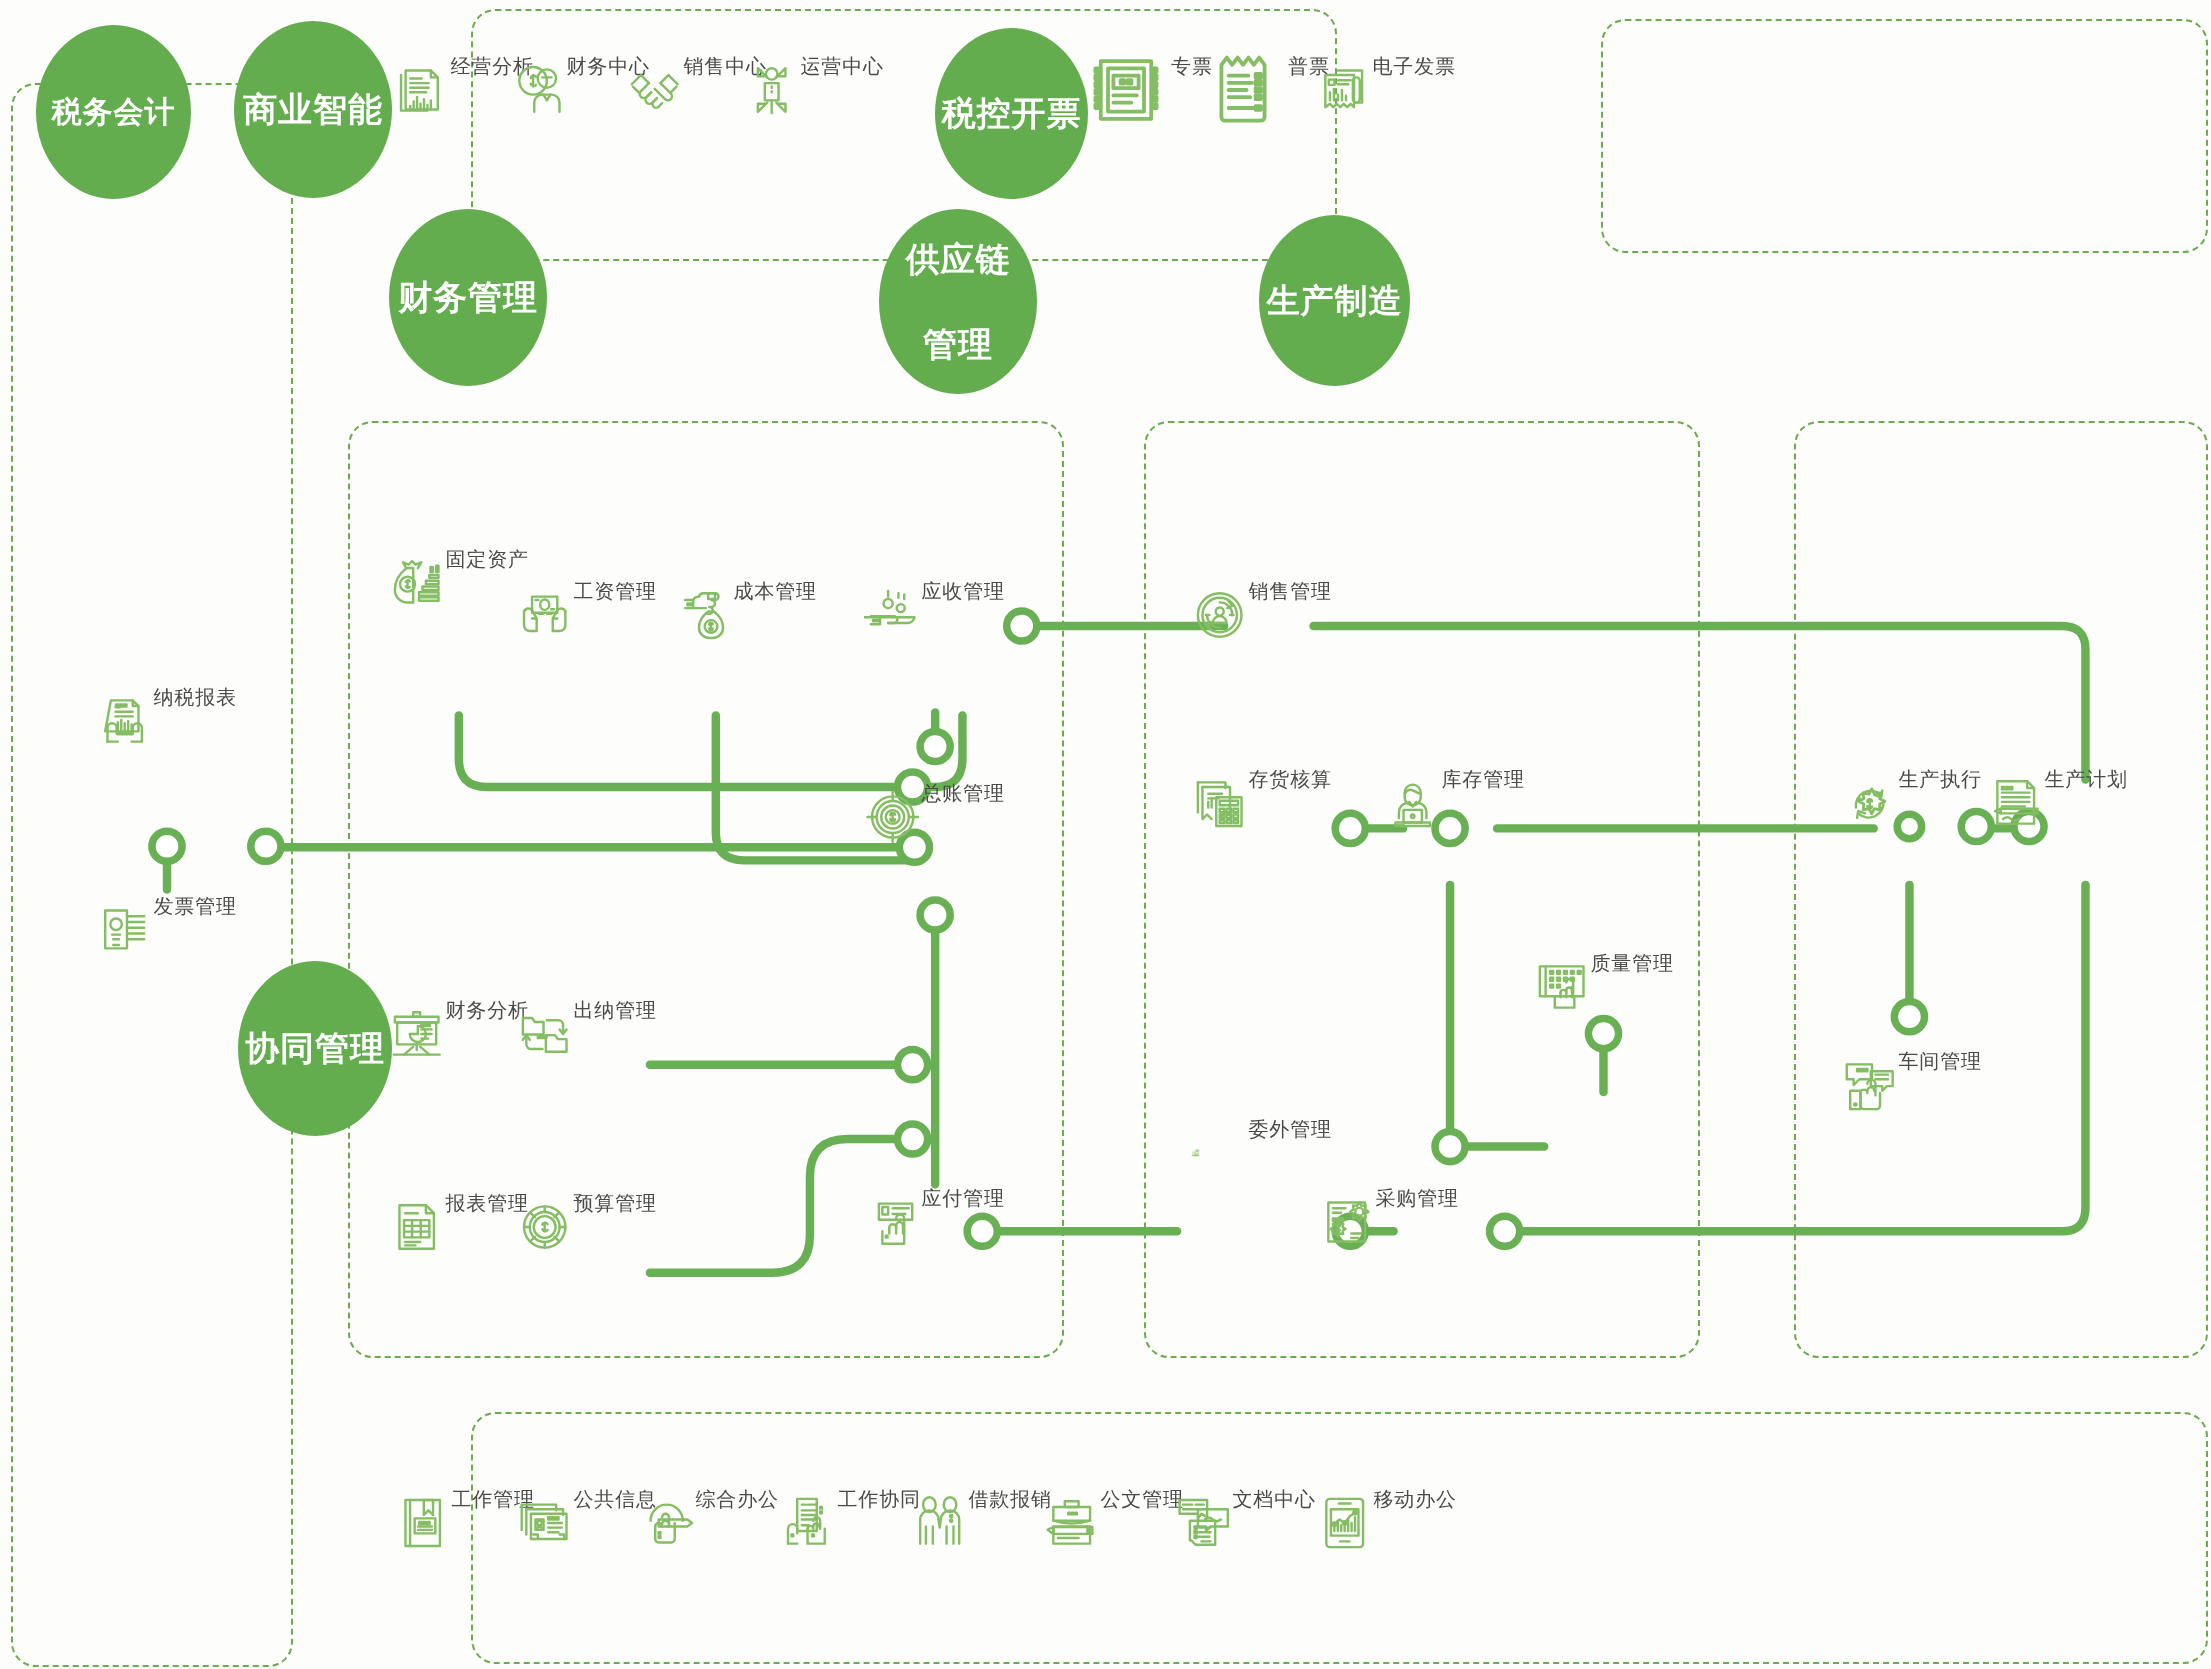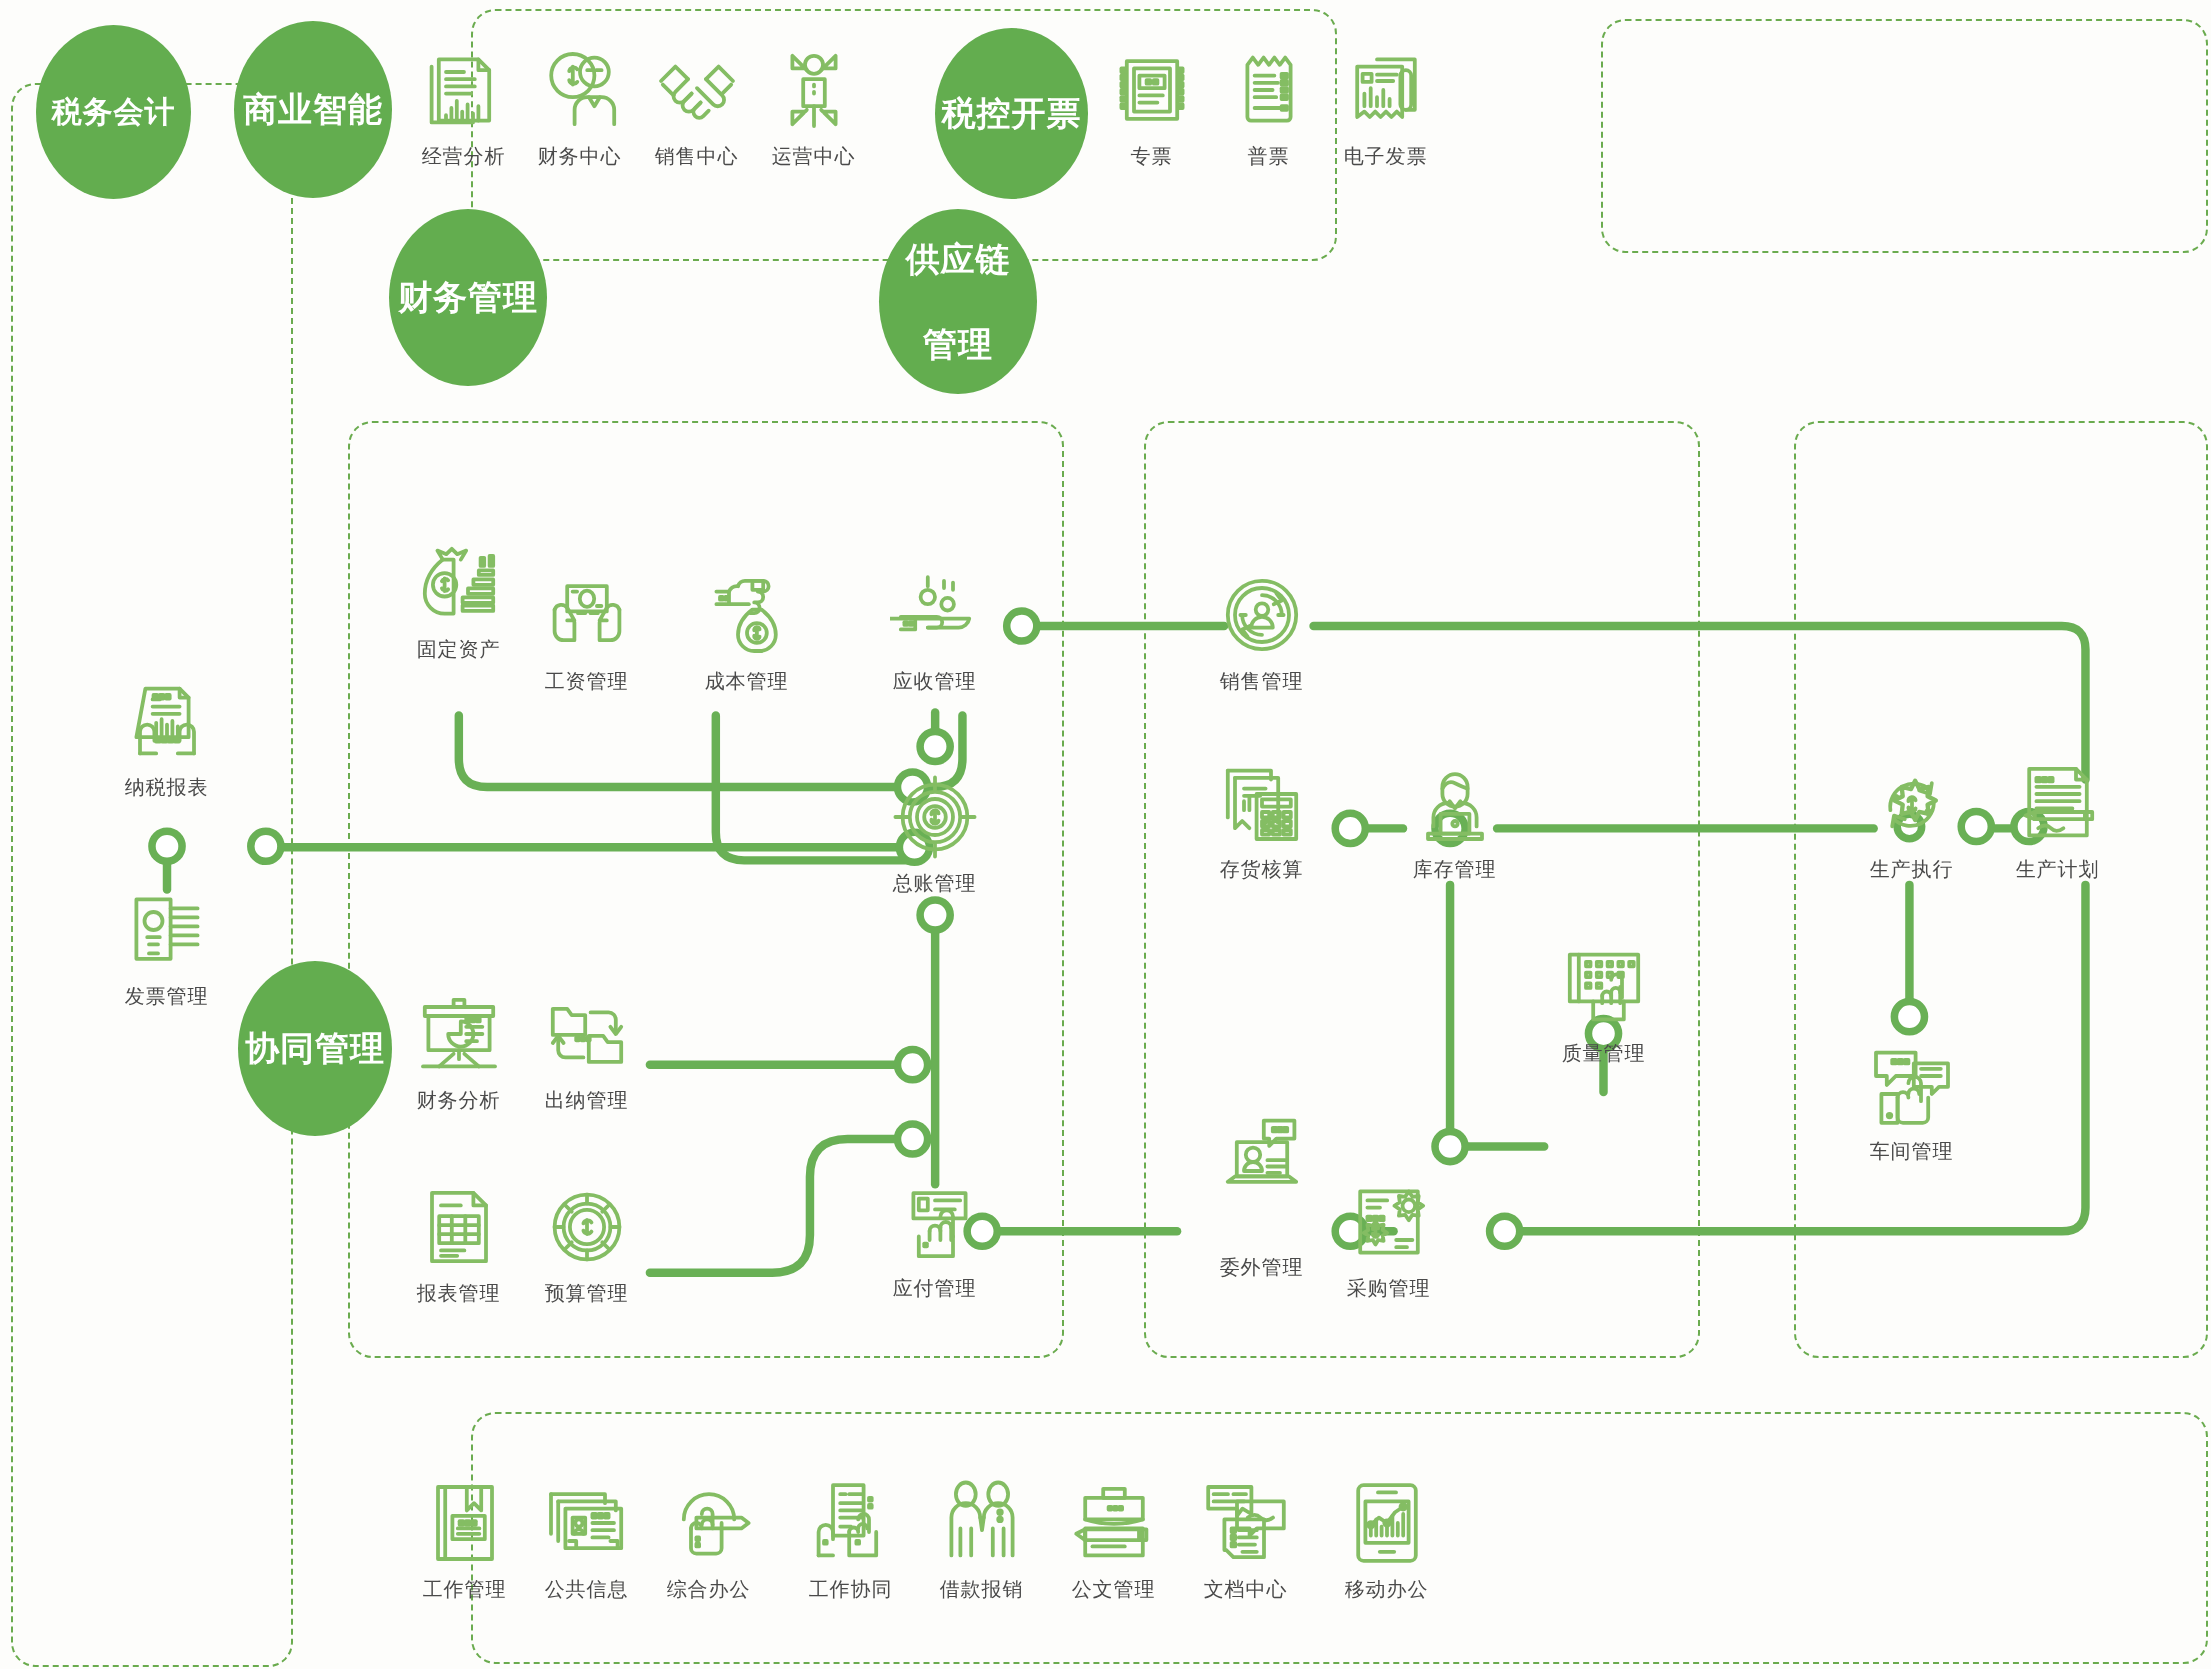--- a/index.html
+++ b/index.html
@@ -11,21 +11,21 @@
   .gbox{position:absolute;border:2.8px dashed #6aab4e;border-radius:24.5px;box-sizing:border-box;background:transparent;}
 
   
   .badge{position:absolute;display:flex;align-items:center;justify-content:center;
          border-radius:50%;background:#63ad4f;color:#fff;text-align:center;
          font-weight:bold;letter-spacing:0.9px;line-height:1.25;
          box-shadow:0 0 0 0 rgba(0,0,0,0);}
   .badge span{display:block;padding:0 5.6px;}
 
   
-  .mod{position:absolute;width:141px;display:flex;flex-direction:column;align-items:center;}
+  .mod{position:absolute;width:141px;display:flex;flex-direction:row;align-items:flex-start;}
   .mod .ic{width:90px;height:90px;display:block;}
   .mod .lbl{margin-top:7.5px;font-size:20px;color:#4a4a4a;white-space:nowrap;letter-spacing:0.9px;}
 
   .ic path,.ic circle,.ic rect,.ic line,.ic polyline,.ic polygon,.ic ellipse{
     fill:none;stroke:#84bd63;stroke-width:4.2;stroke-linecap:round;stroke-linejoin:round;}
   .ic .fl{fill:#84bd63;stroke:none;}
 </style>
 </head>
 <body>
 
@@ -113,20 +113,23 @@
     <span>税控开票</span>
   </div>
   <div class="badge" style="left:389px;top:209px;width:158px;height:177px;font-size:34px;">
     <span>财务管理</span>
   </div>
   <div class="badge" style="left:879px;top:209px;width:158px;height:185px;font-size:34px;">
     <span>
       <span>供应链</span><br><span>管理</span>
     </span>
   </div>
+  <div class="badge" style="left:1259px;top:215px;width:151px;height:171px;font-size:33px;">
+    <span>生产制造</span>
+  </div>
   <div class="badge" style="left:238px;top:961px;width:154px;height:175px;font-size:34px;">
     <span>协同管理</span>
   </div>
 
   <div class="mod" style="left:393px;top:45px;">
     <svg class="ic" viewBox="0 0 100 100">
       <path d="M22 16 h44 l12 12 v56 h-56 z"></path>
         <path d="M66 16 v12 h12"></path>
       <path d="M30 84 v-6 M36 84 v-14 M42 84 v-22 M48 84 v-10 M54 84 v-18 M60 84 v-8 M66 84 v-16"></path>
       <path d="M30 30 h20 M30 38 h32 M30 46 h32 M30 54 h28"></path>

